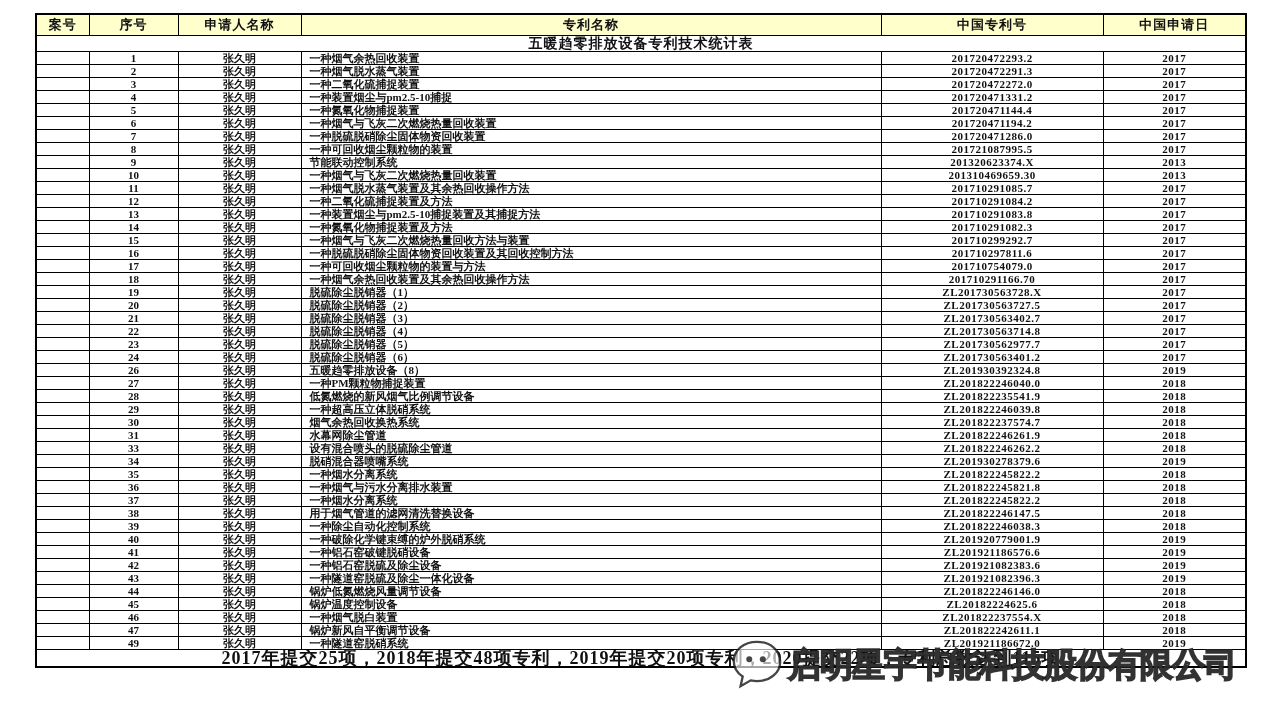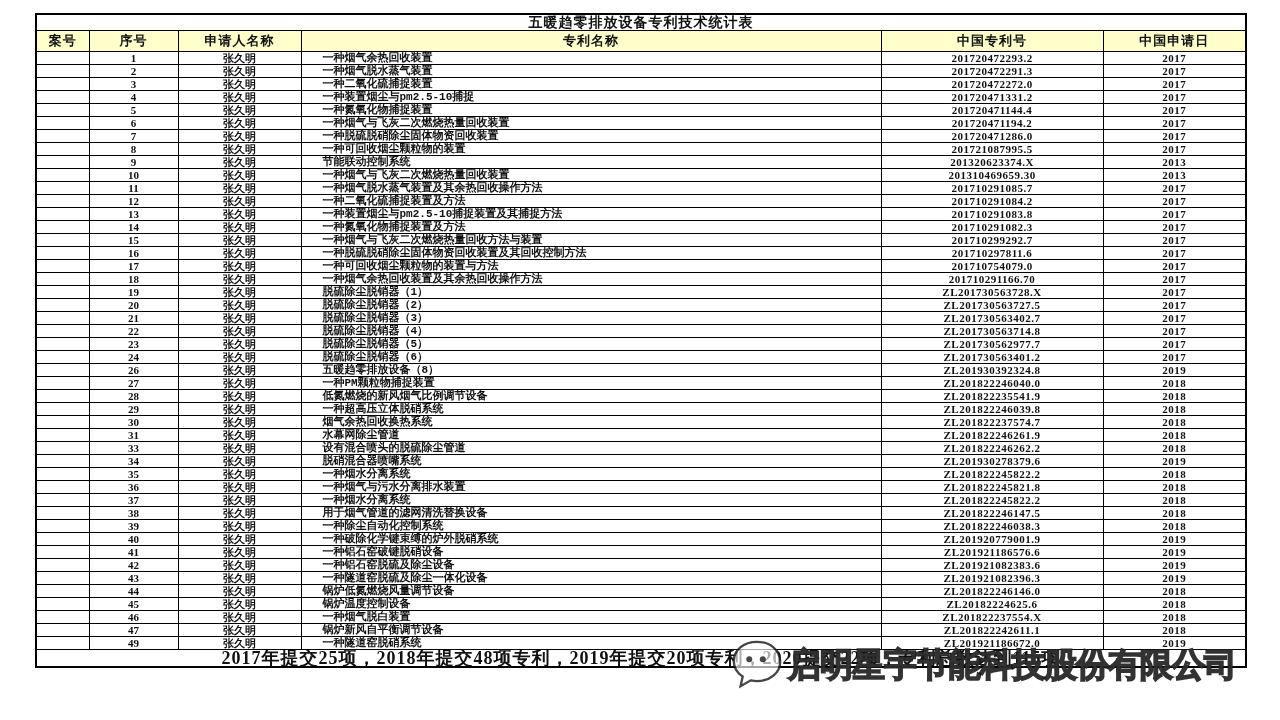--- a/index.html
+++ b/index.html
@@ -23,21 +23,21 @@
     font-size:11px; line-height:12px; height:12px;
   }
   .patent-table .title-cell {
     background:#ffffff; font-size:14px; line-height:15px; height:15px;
     letter-spacing:1px;
   }
   .patent-table .head-cell {
     background:var(--header-bg, #ffffcc);
     font-size:13px; line-height:20px; height:20px; letter-spacing:1px;
   }
-  .patent-table td.left { text-align:left; padding-left:21px;font-family:Liberation Mono, monospace; }
+  .patent-table td.left { text-align:left; padding-left:8px; }
   .patent-table td.num { letter-spacing:0.5px; }
   .patent-table .footer-cell {
     font-size:18px; line-height:16px; height:16px; letter-spacing:1px;
   }
 
   .watermark {
     position:absolute; left:728px; top:628px; width:575px; height:74px;
     display:flex; align-items:center; pointer-events:none;
   }
   .wm-icon { flex:0 0 auto; width:58px; height:58px; margin-right:2px; opacity:0.92; }
@@ -59,29 +59,29 @@
     <colgroup>
       <col style="width:53px">
         <col style="width:89px">
         <col style="width:123px">
       <col style="width:580px">
         <col style="width:222px">
         <col style="width:143px">
     </colgroup>
     <thead>
       <tr>
-        <th class="title-cell" colspan="6">五暖趋零排放设备专利技术统计表</th>
-      </tr>
-      <tr>
         <th class="head-cell">案号</th>
         <th class="head-cell">序号</th>
         <th class="head-cell">申请人名称</th>
         <th class="head-cell">专利名称</th>
         <th class="head-cell">中国专利号</th>
         <th class="head-cell">中国申请日</th>
+      </tr>
+      <tr>
+        <th class="title-cell" colspan="6">五暖趋零排放设备专利技术统计表</th>
       </tr>
     </thead>
     <tbody>
         <tr>
           <td></td>
           <td>1</td>
           <td>张久明</td>
           <td class="left">一种烟气余热回收装置</td>
           <td class="num">201720472293.2</td>
           <td class="num">2017</td>

